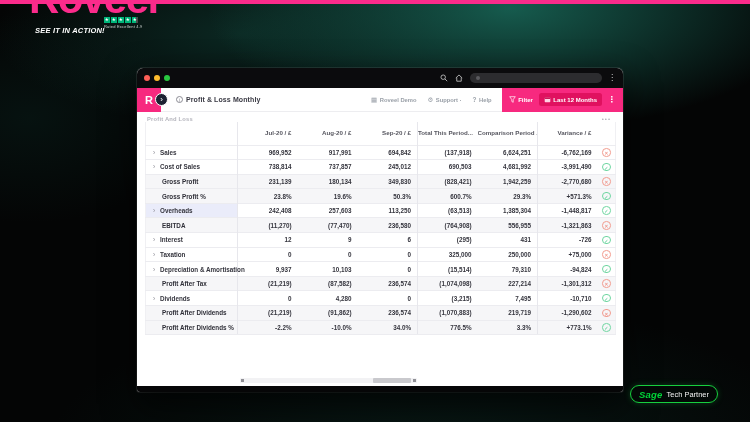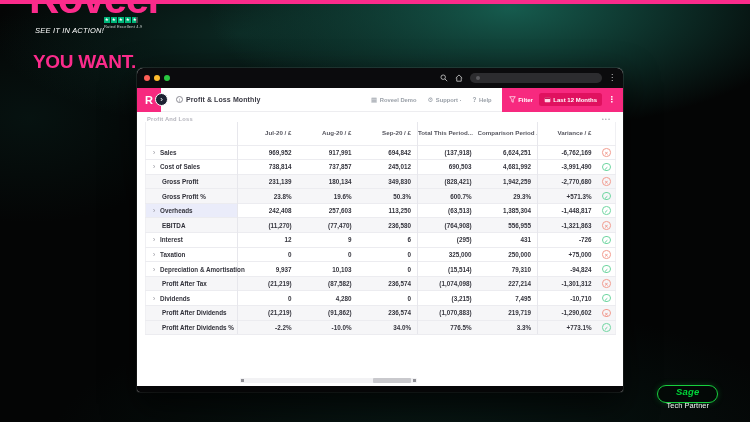--- a/index.html
+++ b/index.html
@@ -16,21 +16,21 @@
   }
   .top-strip { position:absolute; left:0; top:0; width:750px; height:4px; background:#fb2b8b; z-index:30; }
 
   
   .wordmark { position:absolute; left:29px; top:-25px; font-size:42px; font-weight:800; letter-spacing:-1.5px; color:#fb2b8b; z-index:20; }
   .stars-badge { position:absolute; left:104px; top:17px; z-index:21; }
   .stars-row { display:flex; gap:1.5px; }
   .star { width:5.5px; height:5.5px; background:#00b67a; color:#fff; font-size:4.5px; line-height:5.5px; text-align:center; }
   .star.partial { background:linear-gradient(90deg,#00b67a 75%,#4a4a4a 75%); }
   .stars-caption { margin-top:1px; font-size:4px; color:#cfd6d3; letter-spacing:.2px; white-space:nowrap; }
-  .hero-kicker { position:absolute; left:35px; top:26px; font-size:7.5px; font-style:italic; font-weight:400; color:#ffffff; letter-spacing:.2px; z-index:21;}
+  .hero-kicker { position:absolute; left:35px; top:26px; font-size:7.5px; font-style:italic; font-weight:700; color:#ffffff; letter-spacing:.2px; z-index:21;}
   .hero-line1 { position:absolute; left:33px; top:33px; font-size:19px; font-weight:900; color:#ffffff; letter-spacing:-.3px; z-index:21;}
   .hero-line2 { position:absolute; left:33px; top:51px; font-size:19px; font-weight:900; color:#fb2b8b; letter-spacing:-.3px; z-index:21;}
 
   
   .window { position:absolute; left:137px; top:68px; width:486px; height:324px; border-radius:6px 6px 3px 3px;
             box-shadow:0 12px 34px rgba(0,0,0,.65), 0 0 0 1px rgba(255,255,255,.10); background:#fff; z-index:10; }
   .titlebar { height:20px; background:#0b0b0d; border-radius:6px 6px 0 0; display:flex; align-items:center; padding:0 7px; }
   .lights { display:flex; gap:4px; }
   .light { width:6px; height:6px; border-radius:50%; }
   .light.red{background:#ff5f57;} .light.yellow{background:#febc2e;} .light.green{background:#29c840;}
@@ -89,21 +89,21 @@
   .hscroll { position:absolute; left:103px; bottom:3px; width:177px; height:5px; background:#f2f2f4; border-radius:1px; }
   .hscroll .cap { position:absolute; top:1px; width:3px; height:3px; background:#8f8f95; }
   .hscroll .cap.l{left:1px;} .hscroll .cap.r{right:1px;}
   .hscroll .thumb { position:absolute; left:133px; top:0; width:38px; height:5px; background:#c9c9cd; border-radius:1px; }
 
   .window-bottom { height:6px; background:#060607; border-radius:0 0 3px 3px; }
 
   
   .sage-badge { position:absolute; right:32px; top:385px; height:18px; border:1.5px solid #17cf3e; border-radius:9px;
                 display:flex; align-items:center; gap:4px; padding:0 8px; background:rgba(2,8,4,.5);
-                box-shadow:0 0 6px rgba(23,207,62,.25); z-index:15;flex-direction:column;}
+                box-shadow:0 0 6px rgba(23,207,62,.25); z-index:15;}
   .sage-logo { color:#00d639; font-size:9.5px; font-weight:700; font-style:italic; letter-spacing:.2px; }
   .sage-label { color:#f2f2f2; font-size:7.5px; font-weight:400;text-align:center; }
 </style>
 </head>
 <body>
 
 <div class="stage">
   <div class="top-strip"></div>
 
   <div class="wordmark">Roveel</div>
@@ -113,21 +113,20 @@
       <span class="star">★</span>
       <span class="star">★</span>
       <span class="star">★</span>
       <span class="star">★</span>
       <span class="star partial">★</span>
     </div>
     <div class="stars-caption">Rated Excellent 4.9</div>
   </div>
 
   <div class="hero-kicker">SEE IT IN ACTION!</div>
-  <div class="hero-line2">YOU WANT.</div>
 
   <div class="window">
 
     <div class="titlebar">
       <div class="lights">
         <span class="light red"></span>
         <span class="light yellow"></span>
         <span class="light green"></span>
       </div>
       <div class="tb-spacer"></div>

